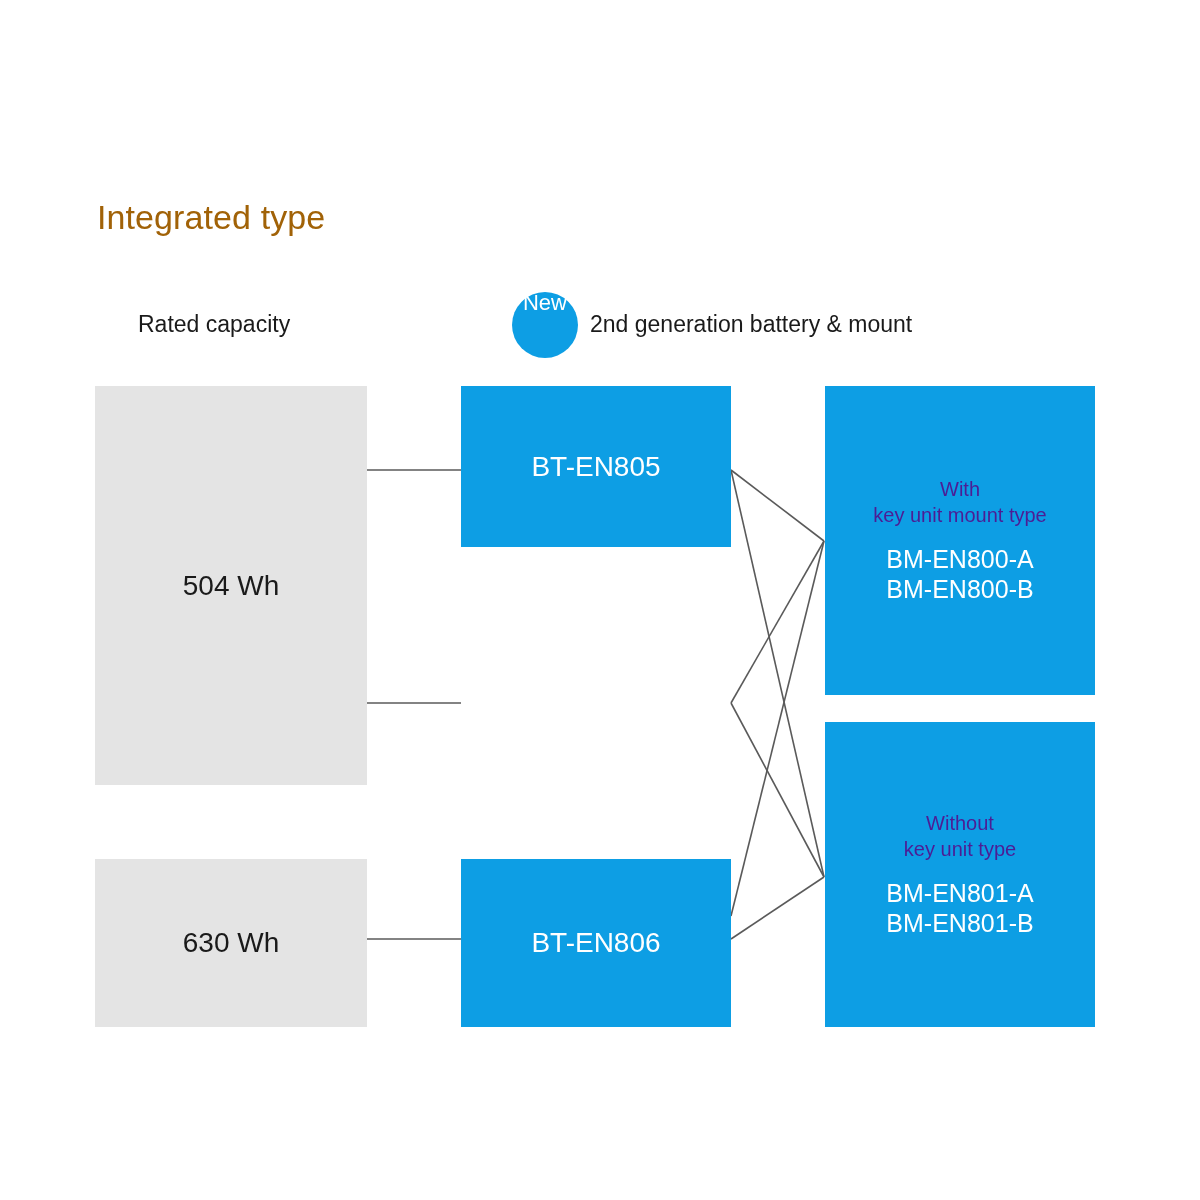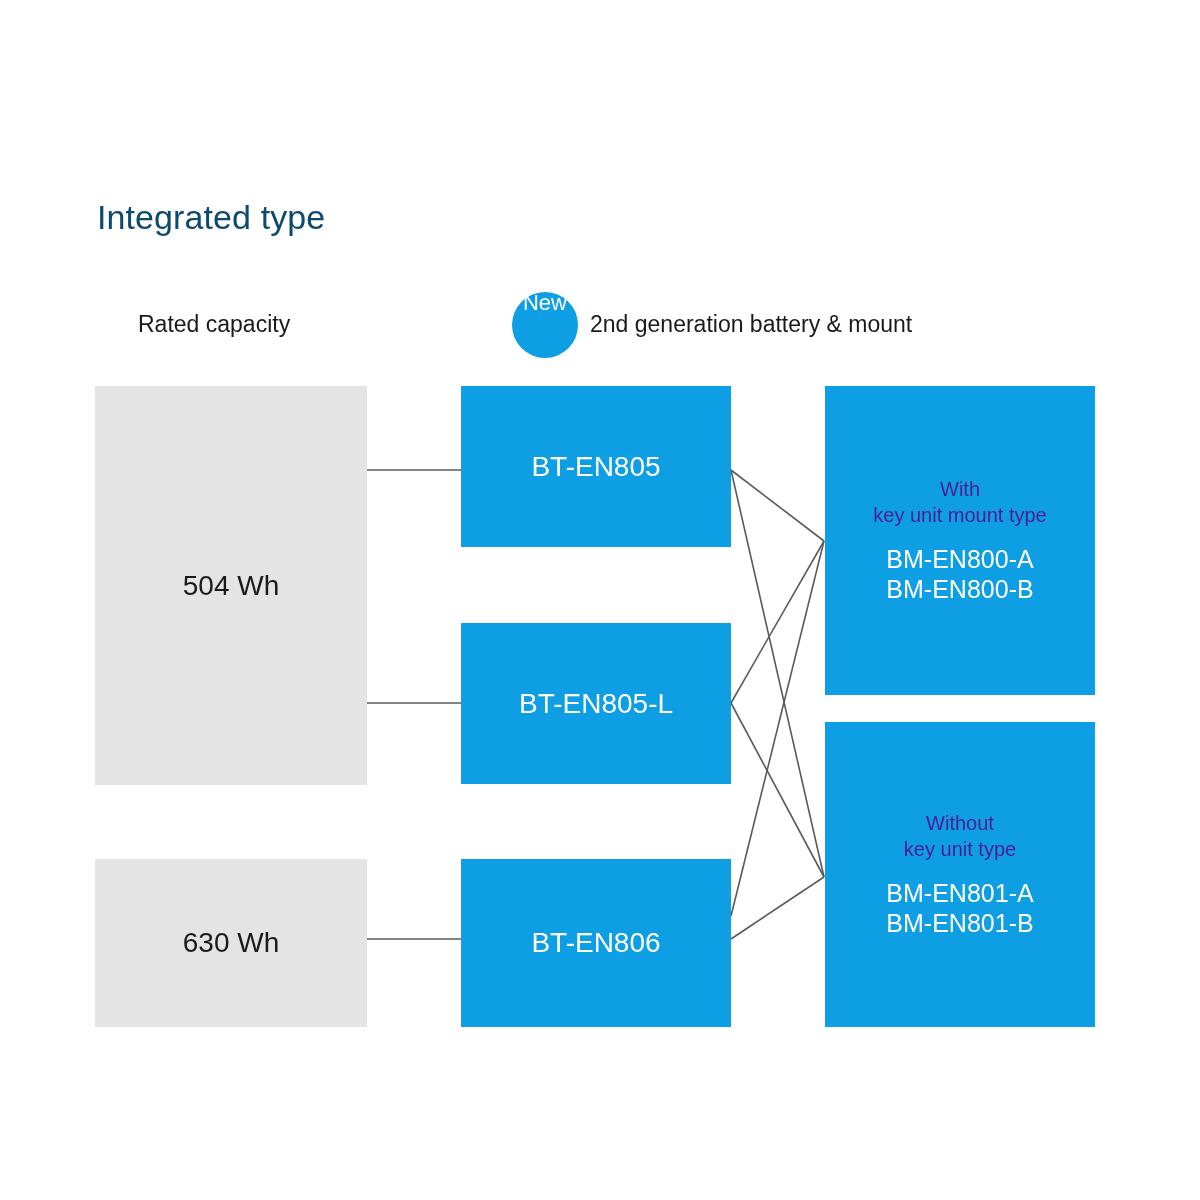--- a/index.html
+++ b/index.html
@@ -21,21 +21,21 @@
     background: #ffffff;
   }
 
   
   .title {
     position: absolute;
     left: 97px;
     top: 198px;
     font-size: 34px;
     font-weight: 400;
-    color: #0c4a6e;
+    color: #a16207;
     letter-spacing: 0.1px;
     white-space: nowrap;
   }
   .col-label {
     position: absolute;
     font-size: 23px;
     font-weight: 400;
     color: #1a1a1a;
     white-space: nowrap;
   }
@@ -159,23 +159,20 @@
   <div class="node gray" id="cap-504">
     <span class="node-label big">504 Wh</span>
   </div>
   <div class="node gray" id="cap-630">
     <span class="node-label big">630 Wh</span>
   </div>
 
   <div class="node blue" id="bat-805">
     <span class="node-label big">BT-EN805</span>
   </div>
-  <div class="node blue" id="bat-805l">
-    <span class="node-label big">BT-EN805-L</span>
-  </div>
   <div class="node blue" id="bat-806">
     <span class="node-label big">BT-EN806</span>
   </div>
 
   <div class="node blue" id="mount-800">
     <span class="node-sub">With</span>
     <span class="node-sub">key unit mount type</span>
     <div class="node-codes">
       <span class="node-label">BM-EN800-A</span>
       <span class="node-label">BM-EN800-B</span>

